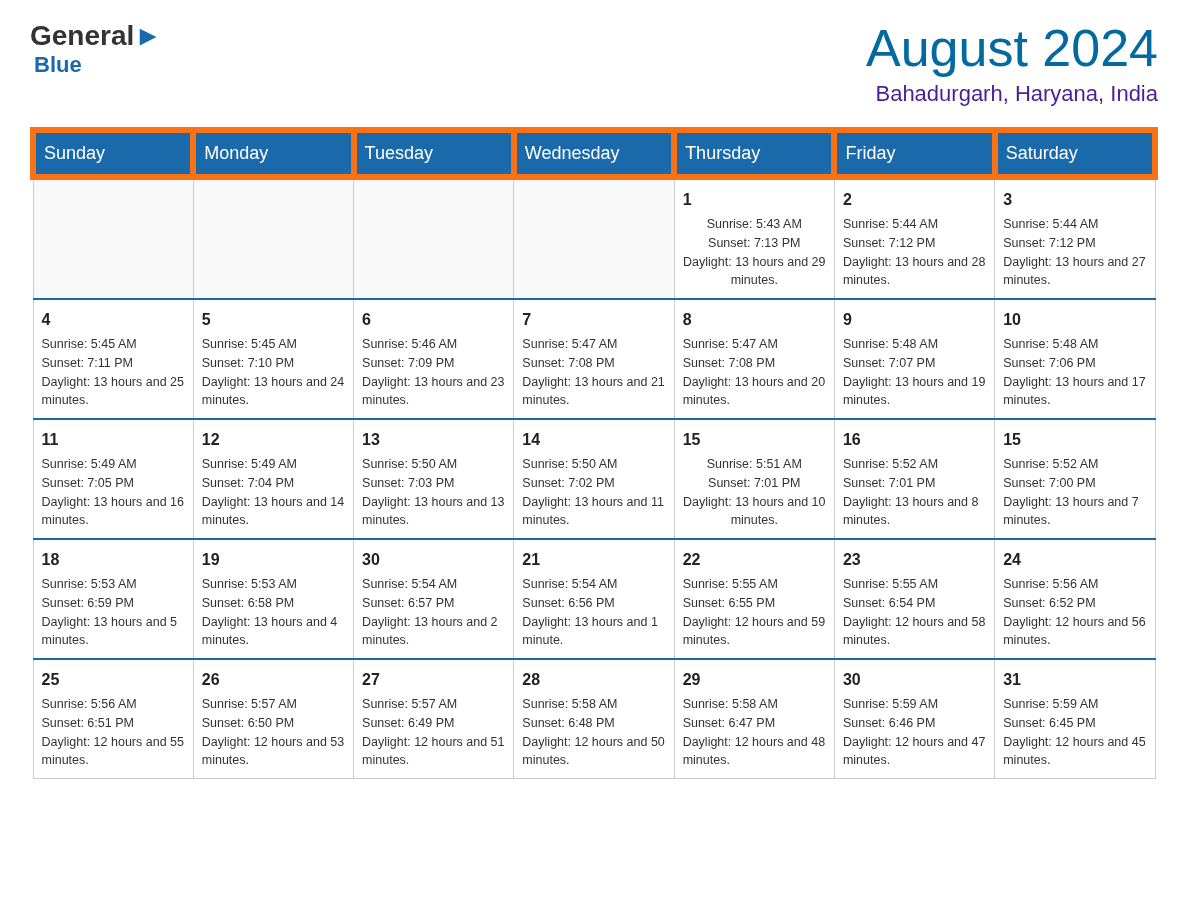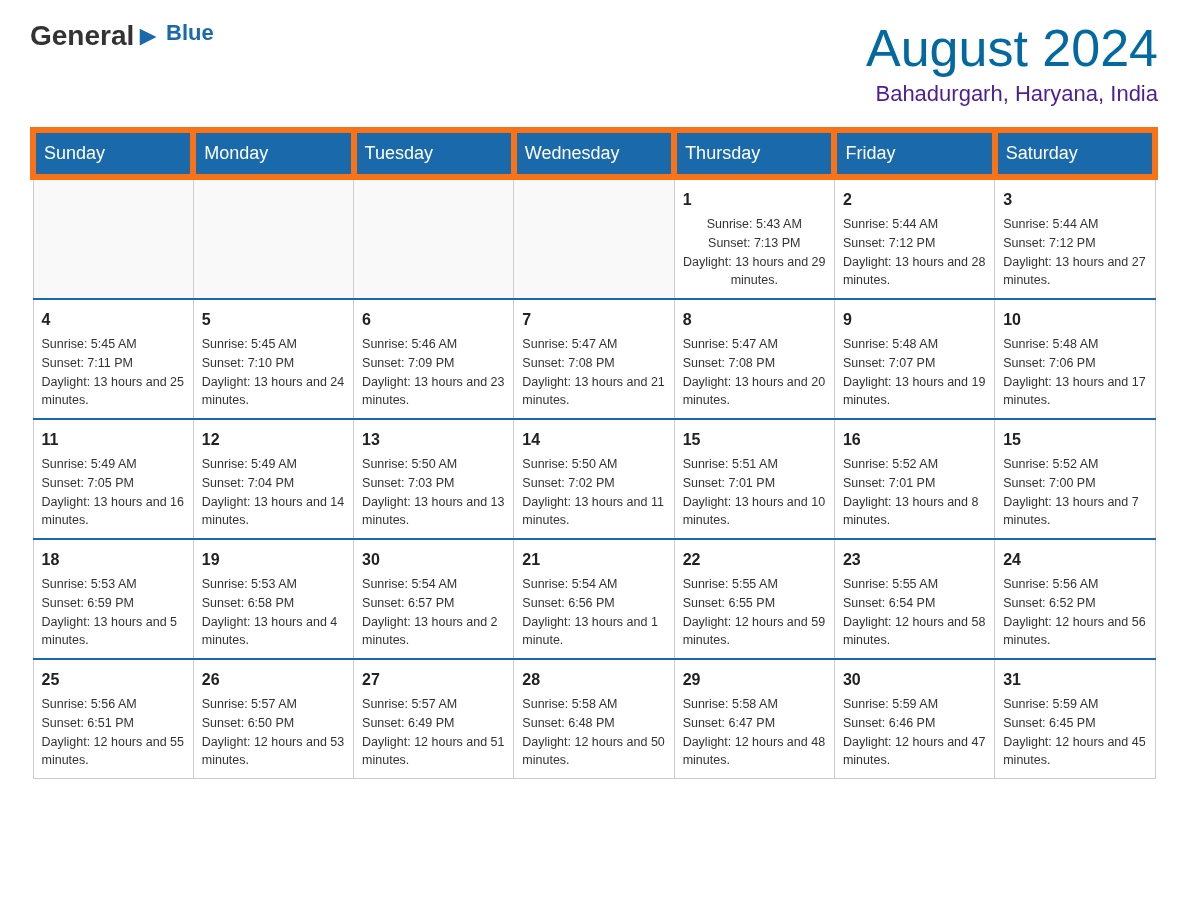--- a/index.html
+++ b/index.html
@@ -21,21 +21,21 @@
       font-weight: bold;
       color: #333;
     }
     .logo-arrow {
       color: #1a6aab;
       font-size: 28px;
       font-weight: bold;
     }
     .logo-wrapper {
       display: flex;
-      flex-direction: row;
+      flex-direction: column;
       align-items: flex-start;
     }
     .logo-line1 {
       display: flex;
       align-items: center;
     }
     .logo-line2 {
       color: #1a6aab;
       font-size: 22px;
       font-weight: bold;
@@ -216,21 +216,21 @@
 Daylight: 13 hours and 13 minutes.</div>
         </td>
         <td>
           <span class="day-number">14</span>
           <div class="day-info" style="white-space: pre-line;">Sunrise: 5:50 AM
 Sunset: 7:02 PM
 Daylight: 13 hours and 11 minutes.</div>
         </td>
         <td>
           <span class="day-number">15</span>
-          <div class="day-info" style="white-space: pre-line;">Sunrise: 5:51 AM
+          <div class="day-info" style="white-space: pre-line; text-align: center;">Sunrise: 5:51 AM
 Sunset: 7:01 PM
 Daylight: 13 hours and 10 minutes.</div>
         </td>
         <td>
           <span class="day-number">16</span>
           <div class="day-info" style="white-space: pre-line;">Sunrise: 5:52 AM
 Sunset: 7:01 PM
 Daylight: 13 hours and 8 minutes.</div>
         </td>
         <td>

